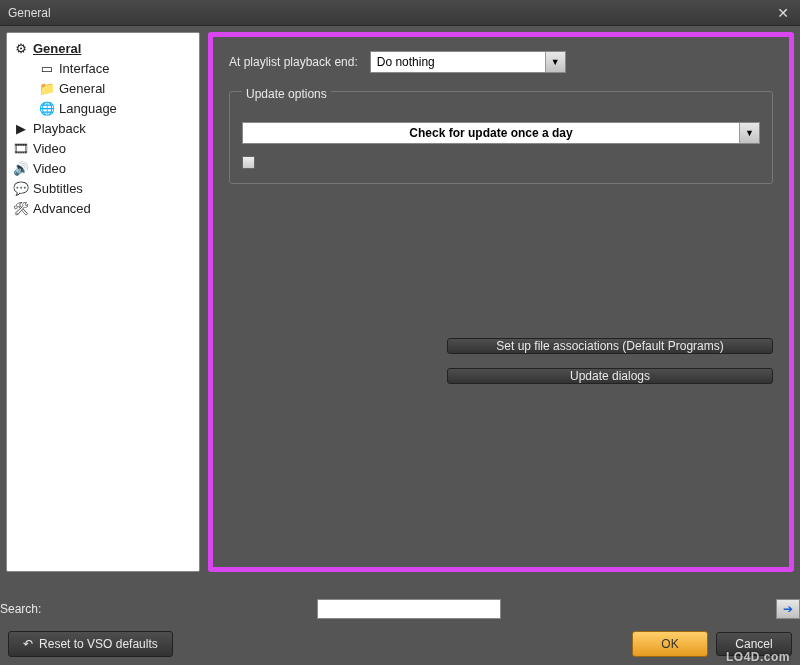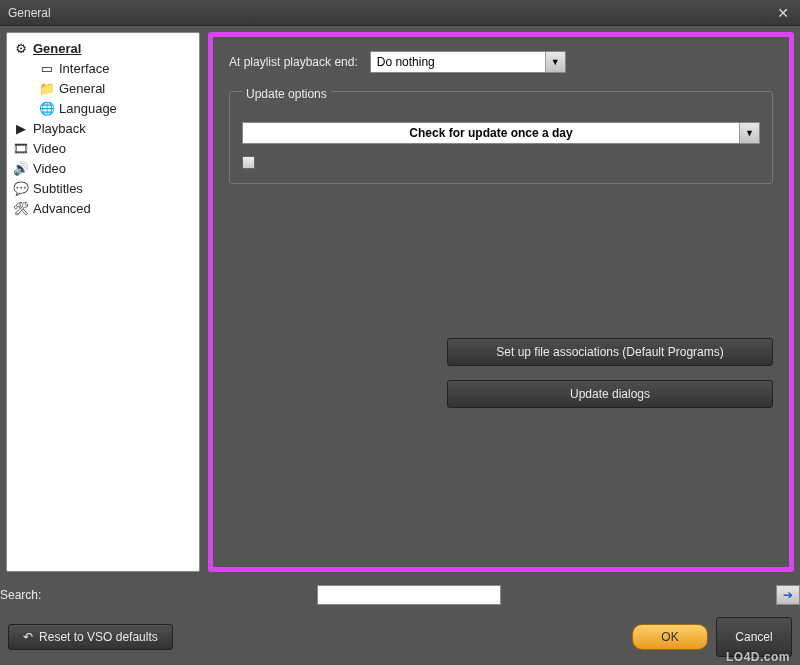--- a/index.html
+++ b/index.html
@@ -30,31 +30,31 @@
 
 .fieldset { border: 1px solid #777; border-radius: 3px; padding: 12px 12px 14px 12px; margin-top: 16px; }
 .legend { color: #e8e8e8; font-size: 12px; position: relative; top: -20px; background: #555; display: inline-block; padding: 0 4px; margin-bottom: -10px; }
 
 .combo.wide { width: 100%; font-weight: bold; text-align: center; }
 
 .checkrow { display: flex; align-items: center; gap: 6px; margin-top: 12px; }
 .fake-check { width: 13px; height: 13px; background: linear-gradient(#eee,#ccc); border: 1px solid #666; }
 .noupd { color: #e8e8e8; font-size: 12px; font-weight: bold; margin-top: 14px; }
 
-.btn-wide { display: block; width: 326px; height: 28px; background: linear-gradient(#4e4e4e,#333); border: 1px solid #222; border-radius: 3px; color: #e8e8e8; font-size: 12px; margin-left: auto; margin-top: 14px; cursor: pointer; }
+.btn-wide { display: block; width: 326px; height: 16px; background: linear-gradient(#4e4e4e,#333); border: 1px solid #222; border-radius: 3px; color: #e8e8e8; font-size: 12px; margin-left: auto; margin-top: 14px; cursor: pointer; }
 
 .searchbar { display: flex; align-items: center; justify-content: space-between; gap: 8px; padding: 10px 0 8px 0; }
 .searchbar input { width: 184px; height: 20px; background: #fff; border: 1px solid #888; padding: 0 4px; font-size: 12px; }
 .searchbar .go { width: 24px; height: 20px; background: linear-gradient(#e8e8e8,#c0c0c0); border: 1px solid #888; display: flex; align-items: center; justify-content: center; color: #1a5fd0; font-size: 12px; cursor: pointer; }
 
 .footer { display: flex; align-items: center; padding: 4px 8px 8px 8px; gap: 8px; }
 .reset-btn { height: 26px; background: linear-gradient(#4e4e4e,#333); border: 1px solid #222; border-radius: 3px; color: #e8e8e8; font-size: 12px; padding: 0 14px; display: flex; align-items: center; gap: 6px; cursor: pointer; }
 .spacer { flex: 1; }
-.ok-btn { width: 76px; height: 26px; background: linear-gradient(#ffcf6a,#e79b1f); border: 1px solid #9b6a12; border-radius: 10px; color: #333; font-size: 12px; cursor: pointer; }
-.cancel-btn { width: 76px; height: 40px; background: linear-gradient(#4e4e4e,#333); border: 1px solid #222; border-radius: 3px; color: #e8e8e8; font-size: 12px; cursor: pointer; }
+.ok-btn { width: 76px; height: 26px; background: linear-gradient(#ffcf6a,#e79b1f); border: 1px solid #9b6a12; border-radius: 3px; color: #333; font-size: 12px; cursor: pointer; }
+.cancel-btn { width: 76px; height: 24px; background: linear-gradient(#4e4e4e,#333); border: 1px solid #222; border-radius: 3px; color: #e8e8e8; font-size: 12px; cursor: pointer; }
 
 .watermark { position: absolute; right: 10px; bottom: 1px; color: rgba(255,255,255,0.7); font-size: 12px; font-weight: bold; letter-spacing: 0.5px; pointer-events: none; text-shadow: 0 0 3px rgba(0,0,0,0.6); }
 </style>
 </head>
 <body>
 
 <div class="window">
 
   <div class="titlebar">
     <span class="titlebar-title">General</span>

